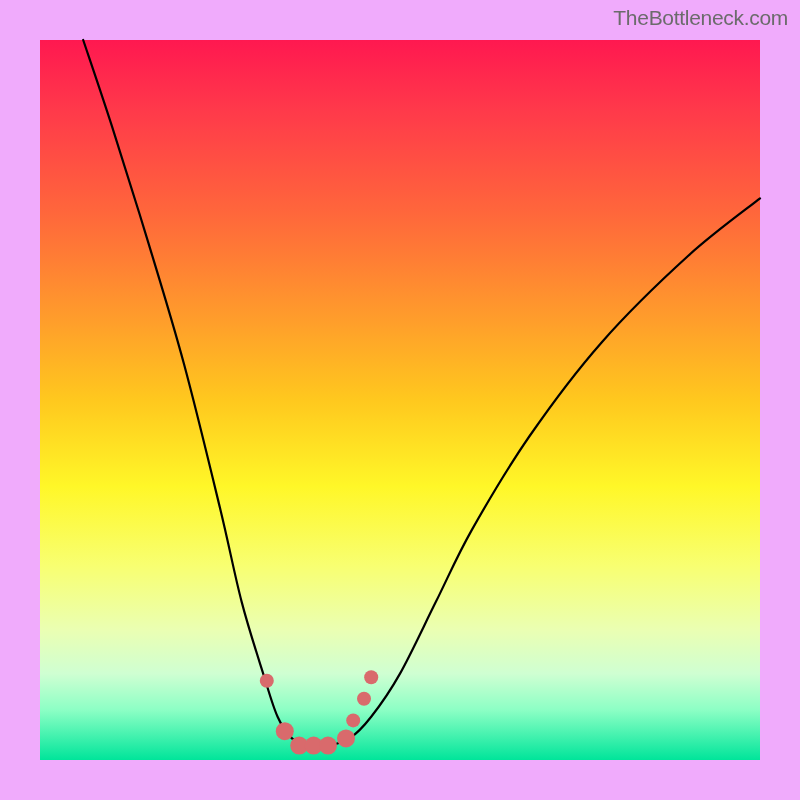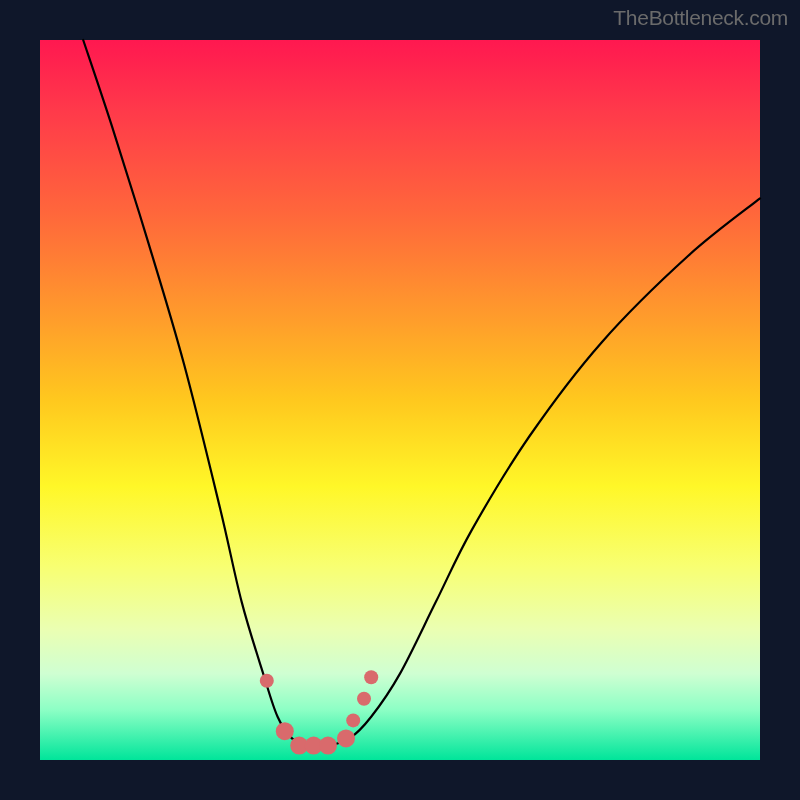--- a/index.html
+++ b/index.html
@@ -8,21 +8,21 @@
     width: 800px;
     height: 800px;
     overflow: hidden;
     background: #000;
     font-family: Arial, Helvetica, sans-serif;
   }
   .frame {
     position: relative;
     width: 800px;
     height: 800px;
-    background: #0f172a;
+    background: #f0abfc;
   }
   .gradient-area {
     position: absolute;
     left: 40px;
     top: 40px;
     width: 720px;
     height: 720px;
     background: linear-gradient(
       to bottom,
       #ff1850 0%,

